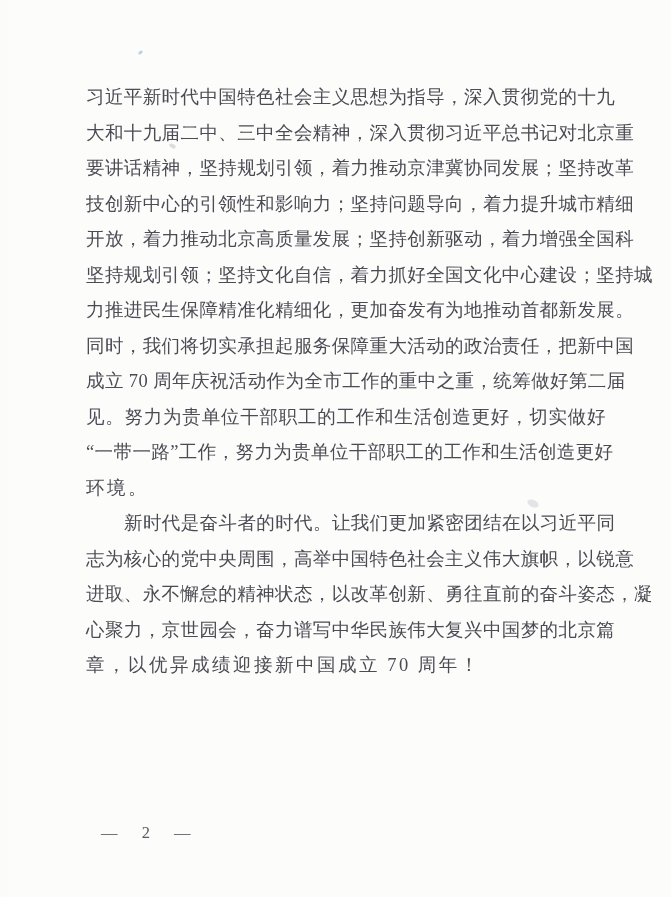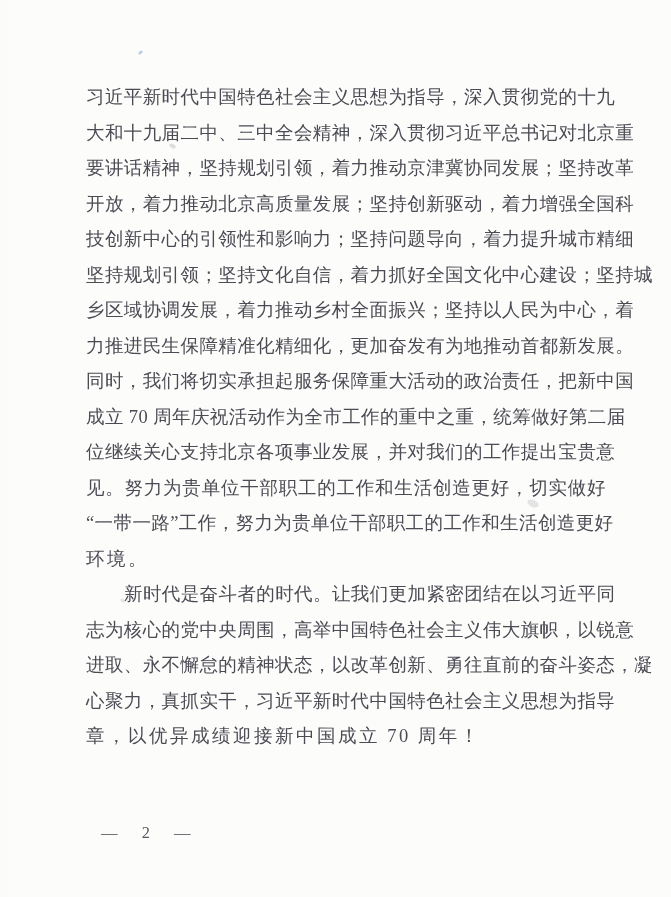--- a/index.html
+++ b/index.html
@@ -94,35 +94,33 @@
 </style>
 </head>
 <body>
 
 <div class="sheet">
 
   <div class="textblock">
     <div class="line">习近平新时代中国特色社会主义思想为指导，深入贯彻党的十九</div>
     <div class="line">大和十九届二中、三中全会精神，深入贯彻习近平总书记对北京重</div>
     <div class="line">要讲话精神，坚持规划引领，着力推动京津冀协同发展；坚持改革</div>
+    <div class="line">技创新中心的引领性和影响力；坚持问题导向，着力提升城市精细</div>
     <div class="line">开放，着力推动北京高质量发展；坚持创新驱动，着力增强全国科</div>
-    <div class="line">技创新中心的引领性和影响力；坚持问题导向，着力提升城市精细</div>
     <div class="line">坚持规划引领；坚持文化自信，着力抓好全国文化中心建设；坚持城</div>
-    <div class="line">乡区域协调发展，着力推动乡村全面振兴；坚持以人民为中心，着</div>
     <div class="line">力推进民生保障精准化精细化，更加奋发有为地推动首都新发展。</div>
     <div class="line">同时，我们将切实承担起服务保障重大活动的政治责任，把新中国</div>
     <div class="line">成立 70 周年庆祝活动作为全市工作的重中之重，统筹做好第二届</div>
-    <div class="line">位继续关心支持北京各项事业发展，并对我们的工作提出宝贵意</div>
     <div class="line">见。努力为贵单位干部职工的工作和生活创造更好，切实做好</div>
     <div class="line">“一带一路”工作，努力为贵单位干部职工的工作和生活创造更好</div>
     <div class="line para-end">环境。</div>
     <div class="line indent">新时代是奋斗者的时代。让我们更加紧密团结在以习近平同</div>
     <div class="line">志为核心的党中央周围，高举中国特色社会主义伟大旗帜，以锐意</div>
     <div class="line">进取、永不懈怠的精神状态，以改革创新、勇往直前的奋斗姿态，凝</div>
-    <div class="line">心聚力，真抓实干，习近平新时代中国特色社会主义思想为指导</div>
+    <div class="line">心聚力，京世园会，奋力谱写中华民族伟大复兴中国梦的北京篇</div>
     <div class="line para-end">章，以优异成绩迎接新中国成立 70 周年！</div>
   </div>
 
   <div class="page-number">— 2 —</div>
 
   <div class="speck speck-blue"></div>
   <div class="speck speck-gray-1"></div>
   <div class="speck speck-gray-2"></div>
   <div class="speck speck-gray-3"></div>
 

